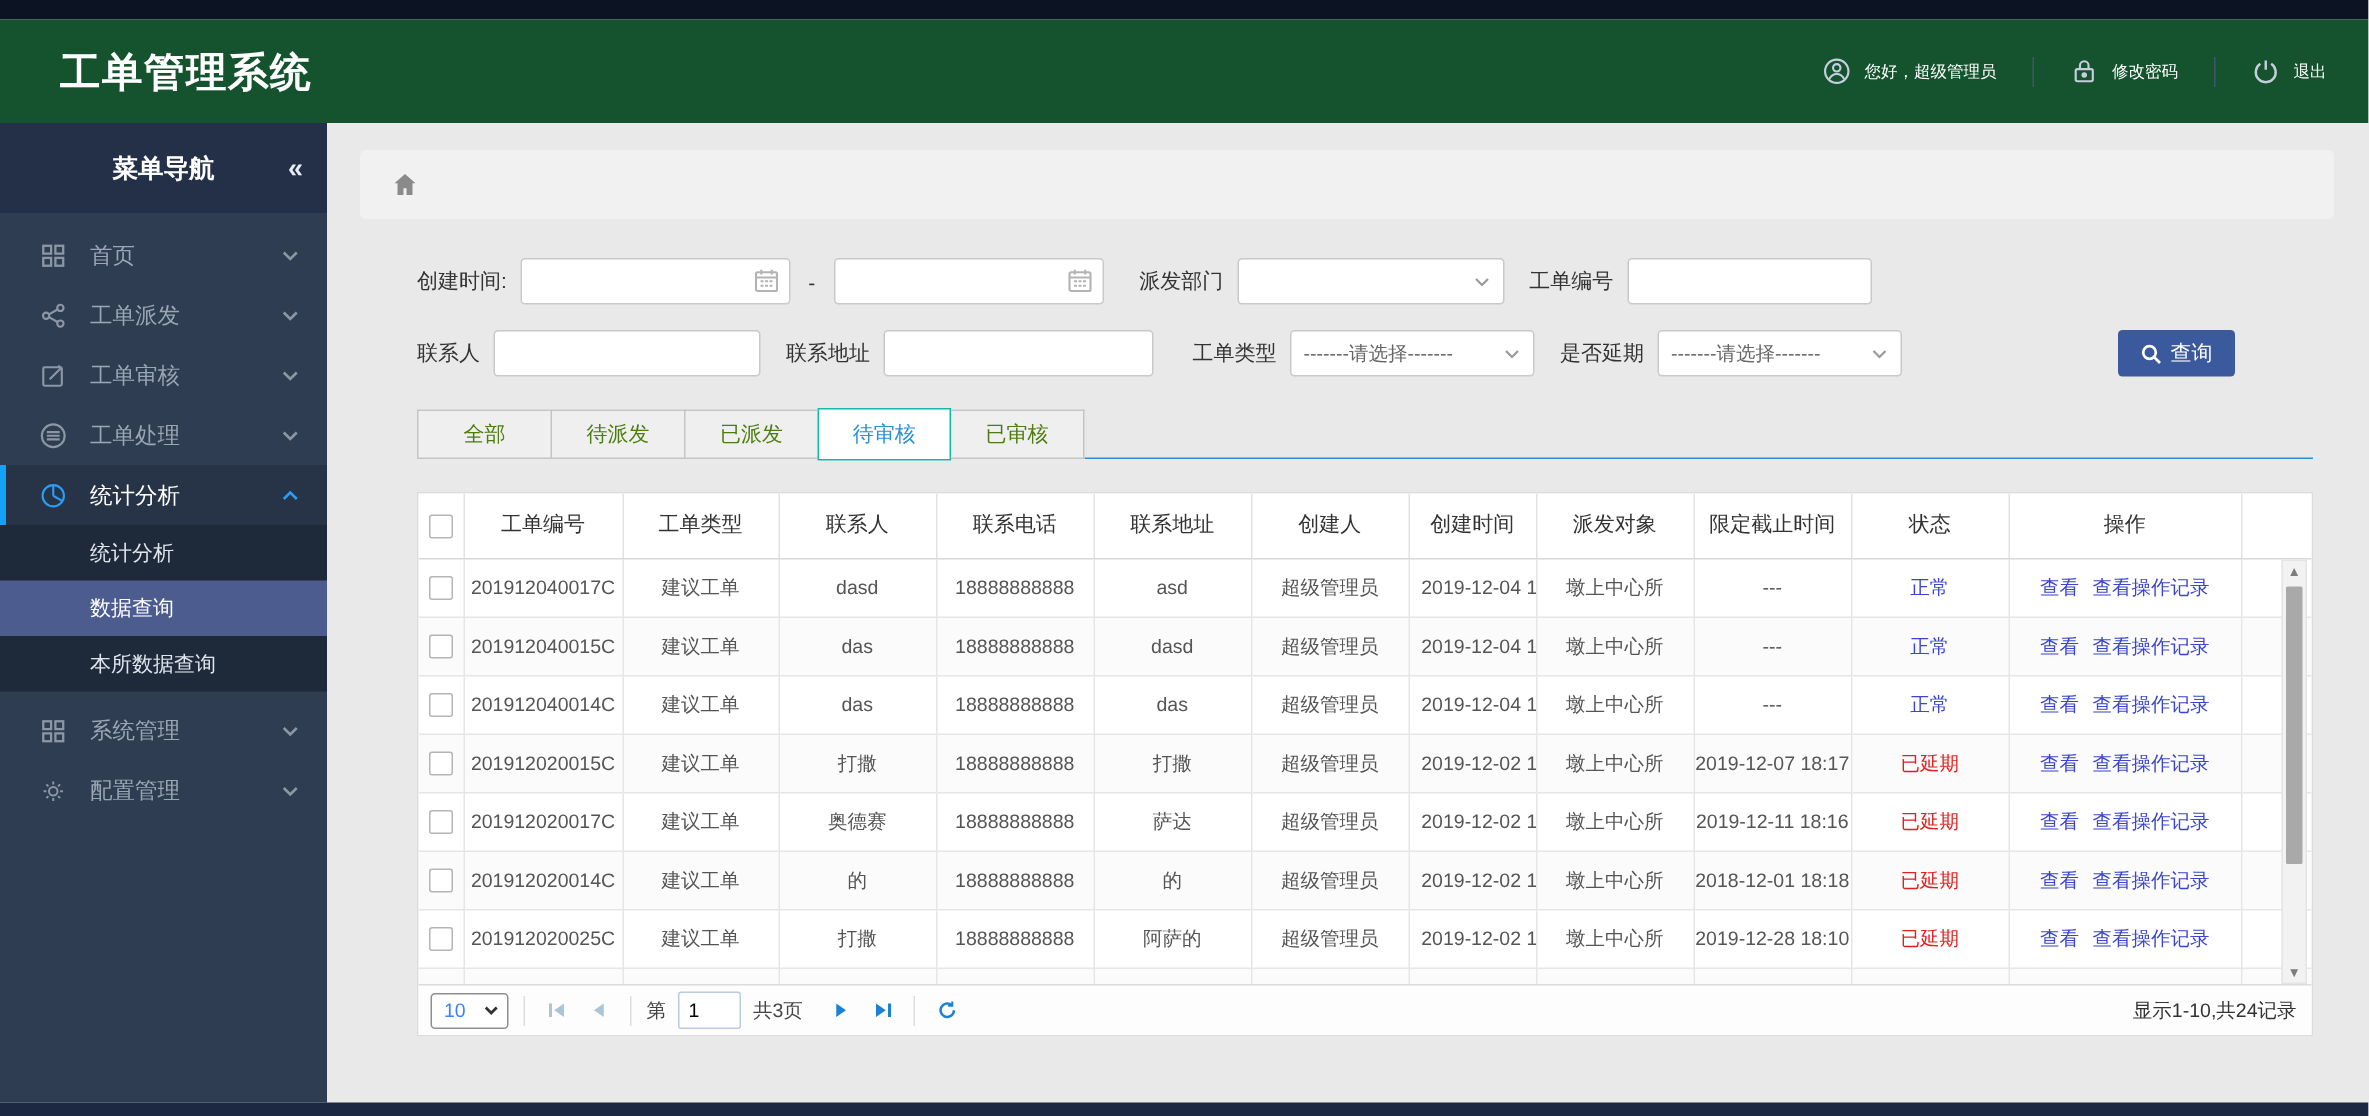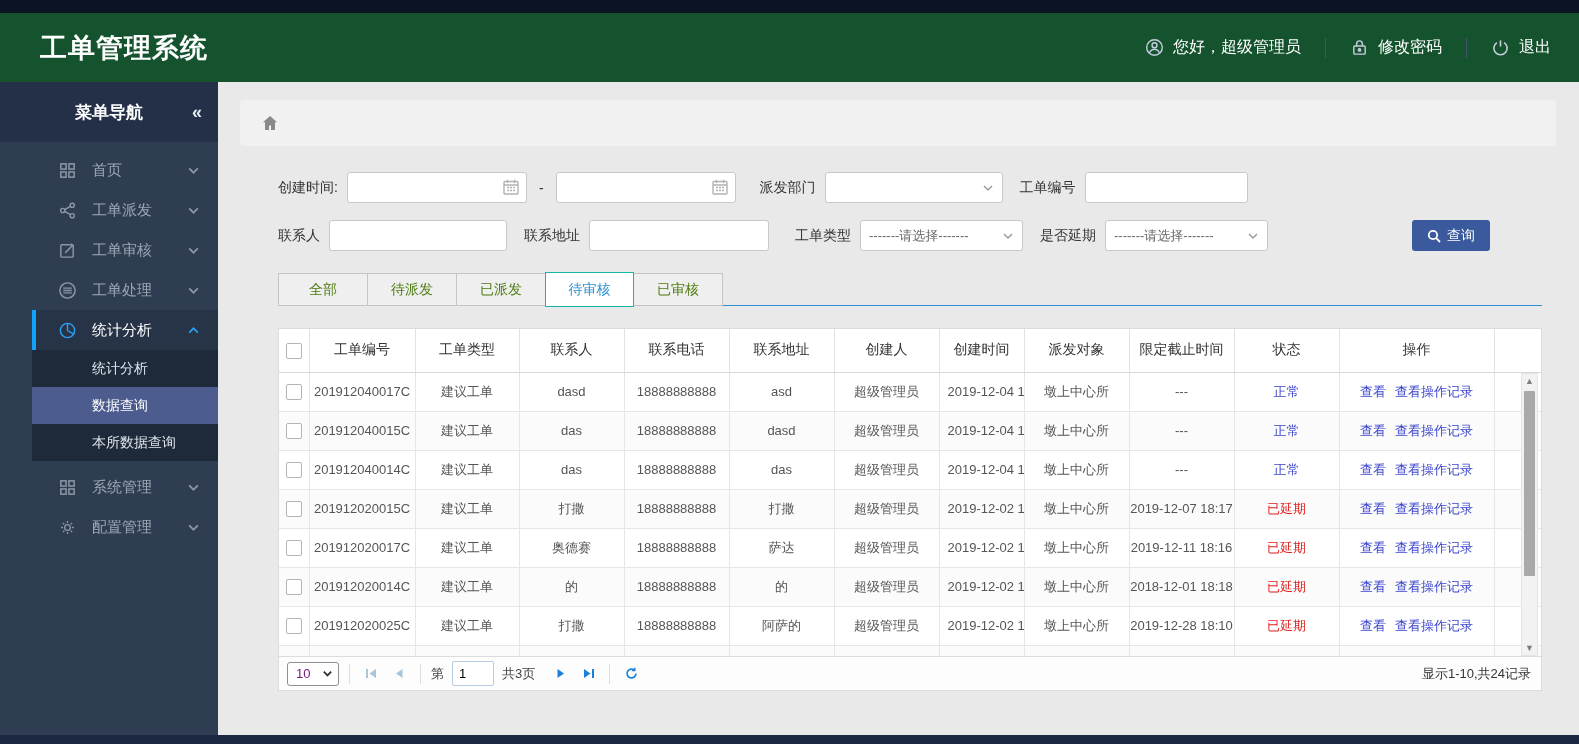--- a/index.html
+++ b/index.html
@@ -3,34 +3,34 @@
 <meta charset="utf-8">
 <style>
   * { margin:0; padding:0; box-sizing:border-box; }
   html,body { width:1579px; height:744px; overflow:hidden; }
   body { font-family:"Liberation Sans","DejaVu Sans",sans-serif; font-size:14px; background:#e9e9e9; position:relative; }
 
   
   .topstrip { height:13px; background:#0c1424; }
   .topbar { height:69px; background:#14532d; display:flex; align-items:center; color:#fff; }
   .app-title { margin-left:40px; font-size:27px; font-weight:bold; letter-spacing:1px; }
-  .topbar-right { margin-left:auto; margin-right:28px; display:flex; align-items:center; gap:18px; font-size:16px; }
+  .topbar-right { margin-left:auto; margin-right:28px; display:flex; align-items:center; gap:18px; font-size:11px; }
   .topbar-item { display:flex; align-items:center; gap:9px; cursor:pointer; }
   .topbar-divider { width:1px; height:20px; background:#46536f; margin:0 6px; }
   .ticon { width:19px; height:19px; color:#c6cede; }
 
   
   .body-row { display:flex; height:653px; }
   .footer-strip { position:absolute; left:0; bottom:0; width:1579px; height:9px; background:#1c2841; }
 
   
   .sidebar { width:218px; background:#2f3d52; flex-shrink:0; }
   .sidebar-header { height:60px; background:#243048; color:#fff; font-size:17px; font-weight:bold; display:flex; align-items:center; justify-content:center; position:relative; }
   .collapse-btn { position:absolute; right:18px; font-size:18px; font-weight:bold; color:#e8edf4; cursor:pointer; letter-spacing:-2px; }
-  .menu { padding-top:8px;padding-left:32px; }
+  .menu { padding-top:8px; }
   .menu-item { height:40px; display:flex; align-items:center; padding-left:22px; color:#9aa6b5; font-size:15px; cursor:pointer; position:relative; border-left:4px solid transparent; }
   .menu-item .micon { width:19px; height:19px; margin-right:15px; color:#8c97a6; flex-shrink:0; }
   .menu-item .chev { position:absolute; right:18px; width:13px; height:13px; color:#8c97a6; }
   .menu-item.active { background:#273347; color:#fff; border-left:4px solid #13a2f8; }
   .menu-item.active .micon { color:#2a9df4; }
   .menu-item.active .chev { color:#2a9df4; }
   .submenu { background:#1e2939; }
   .submenu-item { height:37px; display:flex; align-items:center; padding-left:60px; color:#dfe6ee; font-size:14px; cursor:pointer; }
   .submenu-item.selected { background:#4d5c8e; color:#fff; }
 
@@ -79,21 +79,21 @@
 
   
   .vscroll { position:absolute; right:3px; top:44px; width:17px; height:283px; background:#f2f2f2; border:1px solid #e4e4e4; }
   .varrow { position:absolute; left:0; width:15px; height:14px; display:flex; align-items:center; justify-content:center; color:#7d7d7d; font-size:9px; }
   .varrow.up { top:0; }
   .varrow.down { bottom:0; }
   .vthumb { position:absolute; left:2px; top:17px; width:11px; height:185px; background:#a9a9a9; border-radius:1px; }
 
   
   .pagebar { height:34px; border-top:1px solid #dcdcdc; display:flex; align-items:center; background:#fdfdfd; padding:0 10px 0 8px; font-size:13px; color:#444; }
-  .psize { width:52px; height:24px; background:#fff; border:1px solid #8f8f8f; border-radius:3px; display:flex; align-items:center; padding-left:8px; position:relative; cursor:pointer; color:#701a75;text-align:right; }
+  .psize { width:52px; height:24px; background:#fff; border:1px solid #8f8f8f; border-radius:3px; display:flex; align-items:center; padding-left:8px; position:relative; cursor:pointer; color:#3b82f6;text-align:right; }
   .psize .selchev { position:absolute; right:5px; width:11px; height:11px; color:#333; }
   .pdivider { width:1px; height:20px; background:#ddd; margin:0 10px; }
   .pbtn { width:22px; height:22px; display:flex; align-items:center; justify-content:center; cursor:pointer; }
   .pbtn svg { width:13px; height:13px; }
   .pbtn.disabled { color:#aac4d8; }
   .pbtn.enabled { color:#1b80d6; }
   .page-input { width:42px; height:25px; border:1px solid #b9cbe0; border-radius:2px; text-align:left; padding-left:6px; margin:0 8px; font-size:13px; font-family:inherit; outline:none; }
   .page-label { color:#444; }
   .refresh-btn { color:#1b80d6; }
   .page-summary { margin-left:auto; color:#333; }

